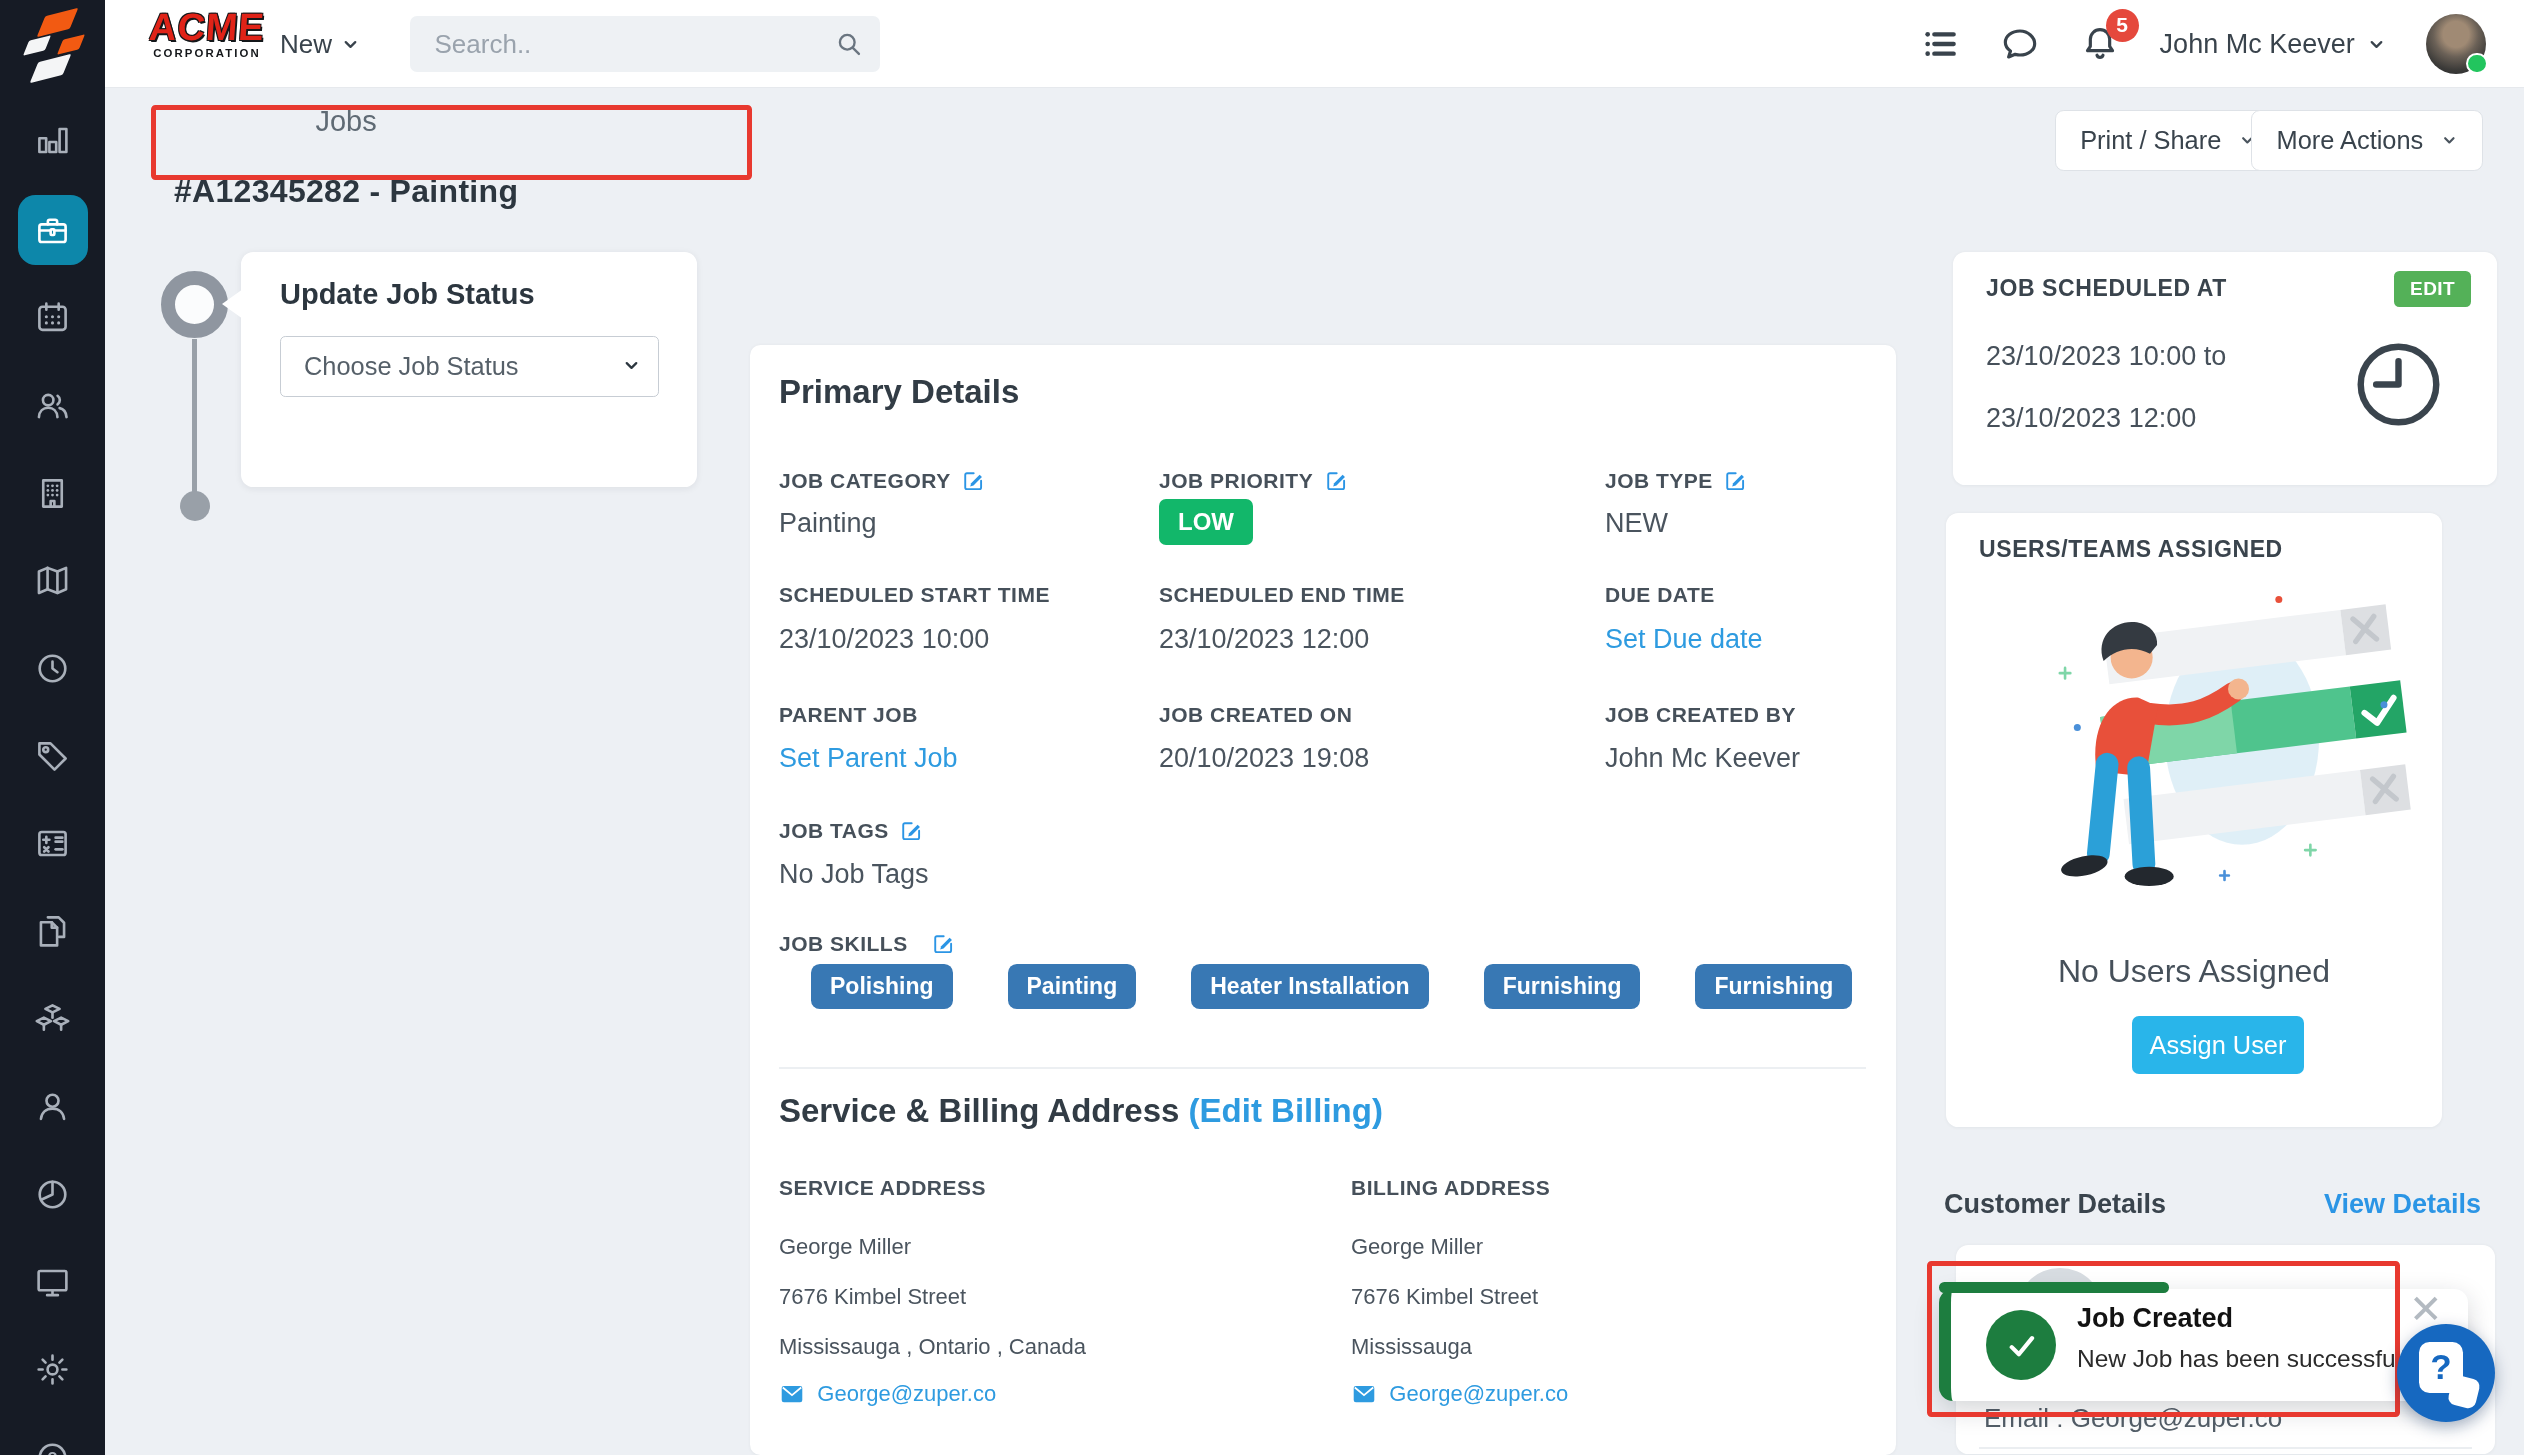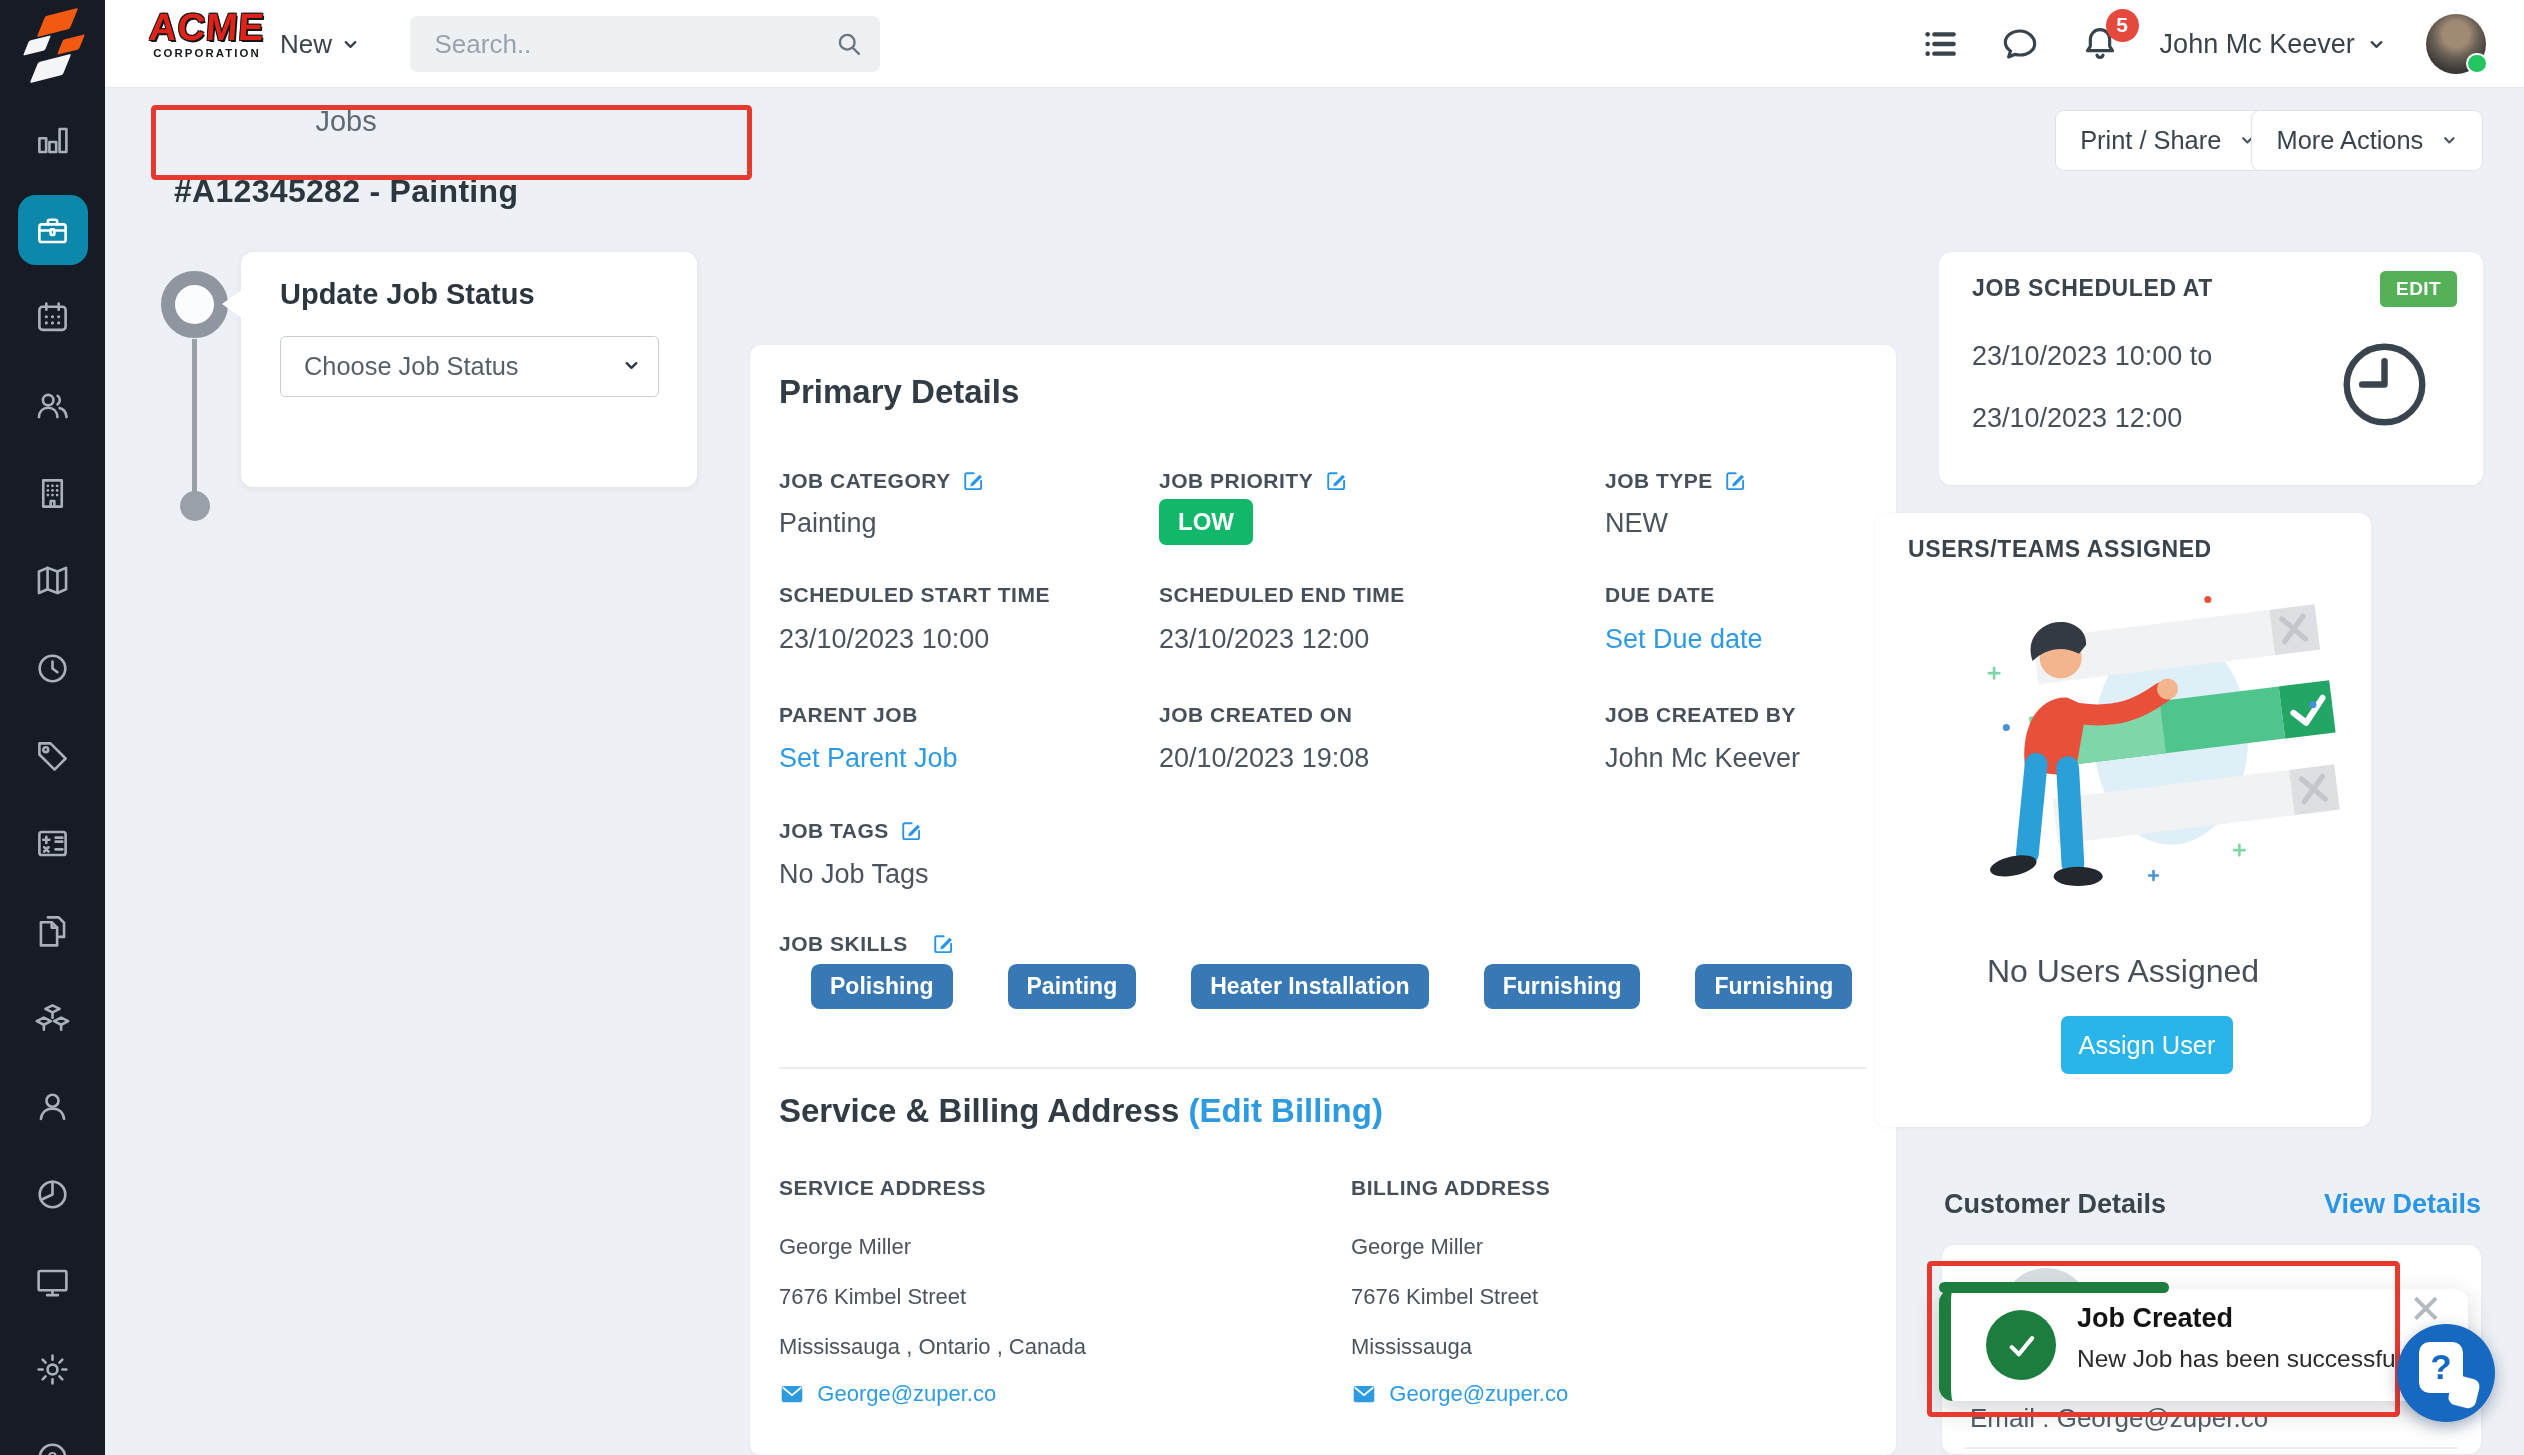--- a/index.html
+++ b/index.html
@@ -87,28 +87,28 @@
   .c1 { left:29px; } .c2 { left:409px; } .c3 { left:855px; }
   .low-badge { position:absolute; left:409px; top:154px; background:#12b76a; color:#fff; font-size:24px; font-weight:700; padding:8.8px 19px; border-radius:7px; }
   .skills { position:absolute; left:29px; top:619px; display:flex; gap:23px; }
   .skill { background:#3878b4; color:#fff; font-size:23px; font-weight:700; padding:8.8px 19px; border-radius:8.8px;margin-left:32px; }
   .divider { position:absolute; left:29px; top:722px; width:1087px; height:1.8px; background:#eceff2; }
   .addr-line { position:absolute; font-size:22px; color:#4a545e; }
   .email-row { display:flex; align-items:center; gap:12.3px; }
   .env { width:26px; height:26px; }
 
   
-  .panel { position:absolute; background:#fff; border-radius:12.3px; box-shadow:0 0.9px 3.5px rgba(25,35,45,.05); }
+  .panel { position:absolute; background:#fff; border-radius:12.3px; box-shadow:0 0.9px 3.5px rgba(25,35,45,.05);margin-left:14px; }
   .sched-card { left:1939px; top:252px; width:544px; height:233px; }
   .panel-title { position:absolute; left:33px; top:23px; font-size:23px; font-weight:700; letter-spacing:0.6px; color:#3a444d; }
   .edit-badge { position:absolute; right:26px; top:19px; background:#54b158; color:#fff; font-size:19px; font-weight:700; letter-spacing:0.4px; padding:7px 16px; border-radius:5.3px; cursor:pointer; }
   .sched-t1 { position:absolute; left:33px; top:89px; font-size:27px; color:#46505a; }
   .sched-t2 { position:absolute; left:33px; top:151px; font-size:27px; color:#46505a; }
   .clock-big { position:absolute; right:47px; top:81px; width:103px; height:103px; stroke:#3a444d; fill:none; stroke-width:1.5; stroke-linecap:round; stroke-linejoin:round; }
-  .users-card { left:1875px; top:513px; width:496px; height:614px;padding-left:48px; }
+  .users-card { left:1932px; top:513px; width:496px; height:614px;padding-left:48px; }
   .illus { position:absolute; left:70px; top:67px; width:403px; height:351px; }
   .empty-text { position:absolute; left:0; top:440px; width:100%; text-align:center; font-size:32px; color:#46505a; }
   .assign-btn { position:absolute; left:186px; top:503px; width:172px; height:58px; background:#29b5ea; border:none; border-radius:7px; color:#fff; font-size:25.4px; font-family:inherit; cursor:pointer; }
   .cust-title { position:absolute; left:1944px; top:1189px; font-size:27px; font-weight:700; color:#3a444d; }
   .cust-view { position:absolute; right:44px; top:1189px; font-size:27px; font-weight:700; color:#2b95e5; cursor:pointer; }
   .customer-card { left:1942px; top:1245px; width:539px; height:209px; overflow:hidden; }
   .cust-avatar { position:absolute; left:60px; top:23px; width:88px; height:88px; border-radius:50%; background:#d7dce1; }
   .cust-email { position:absolute; left:28px; top:158px; font-size:26px; color:#535e68; white-space:nowrap; }
   .cust-div { position:absolute; left:23px; right:23px; bottom:5.3px; height:1.8px; background:#ebeef1; }
 

